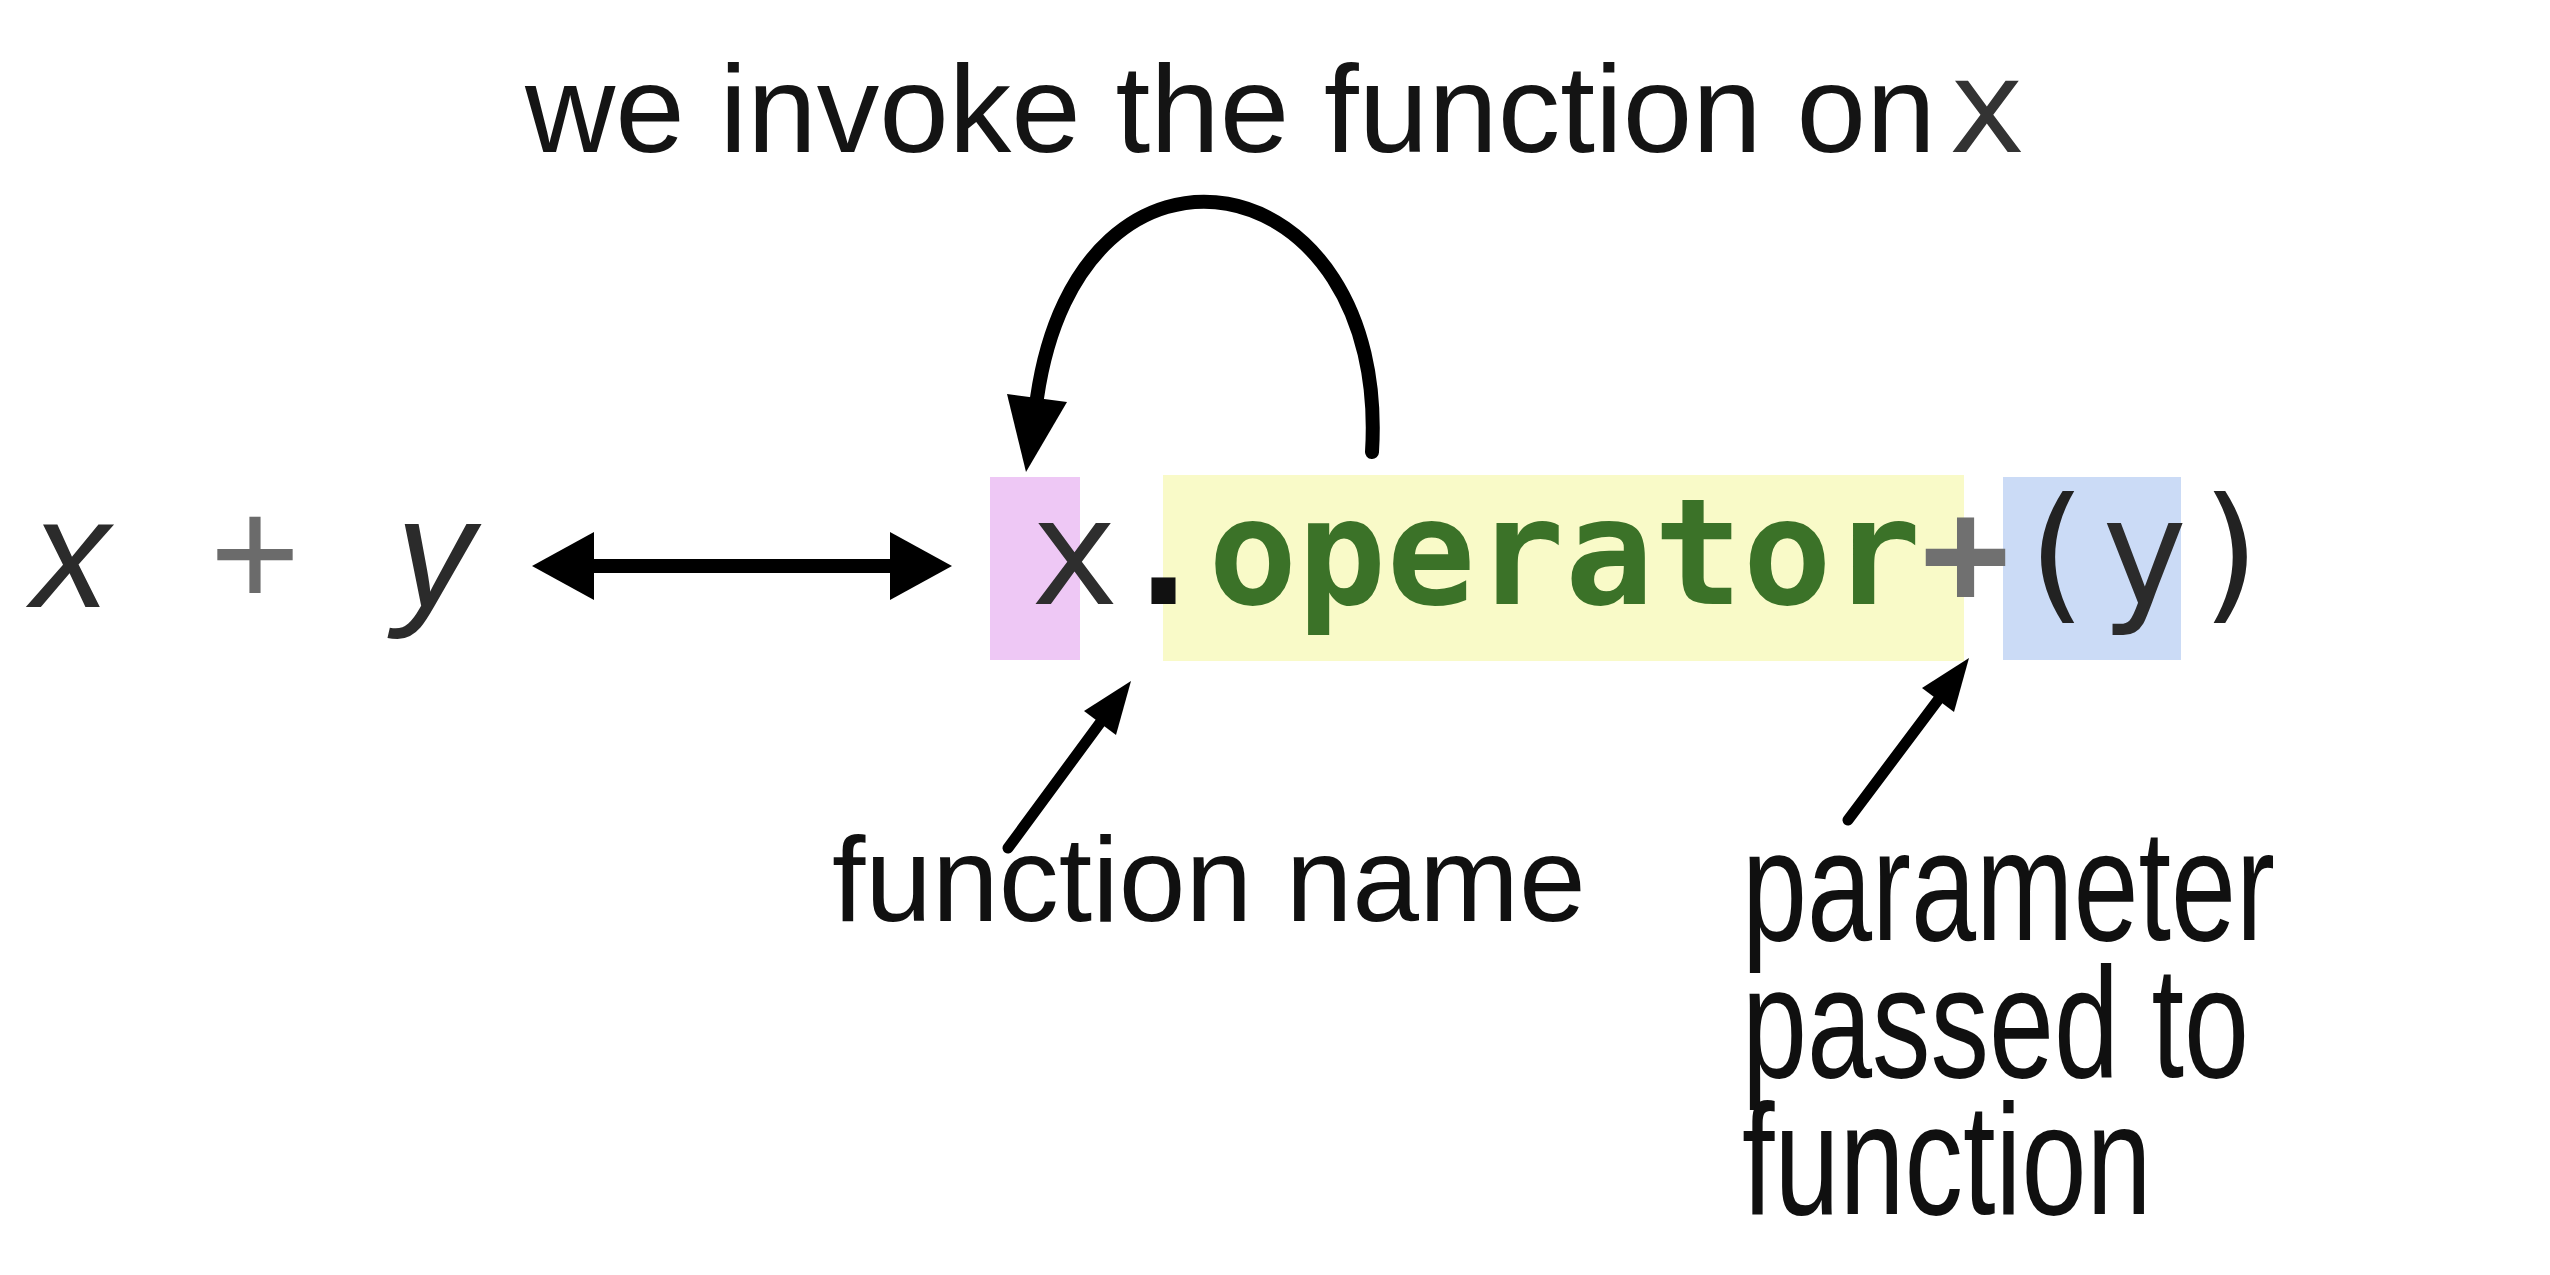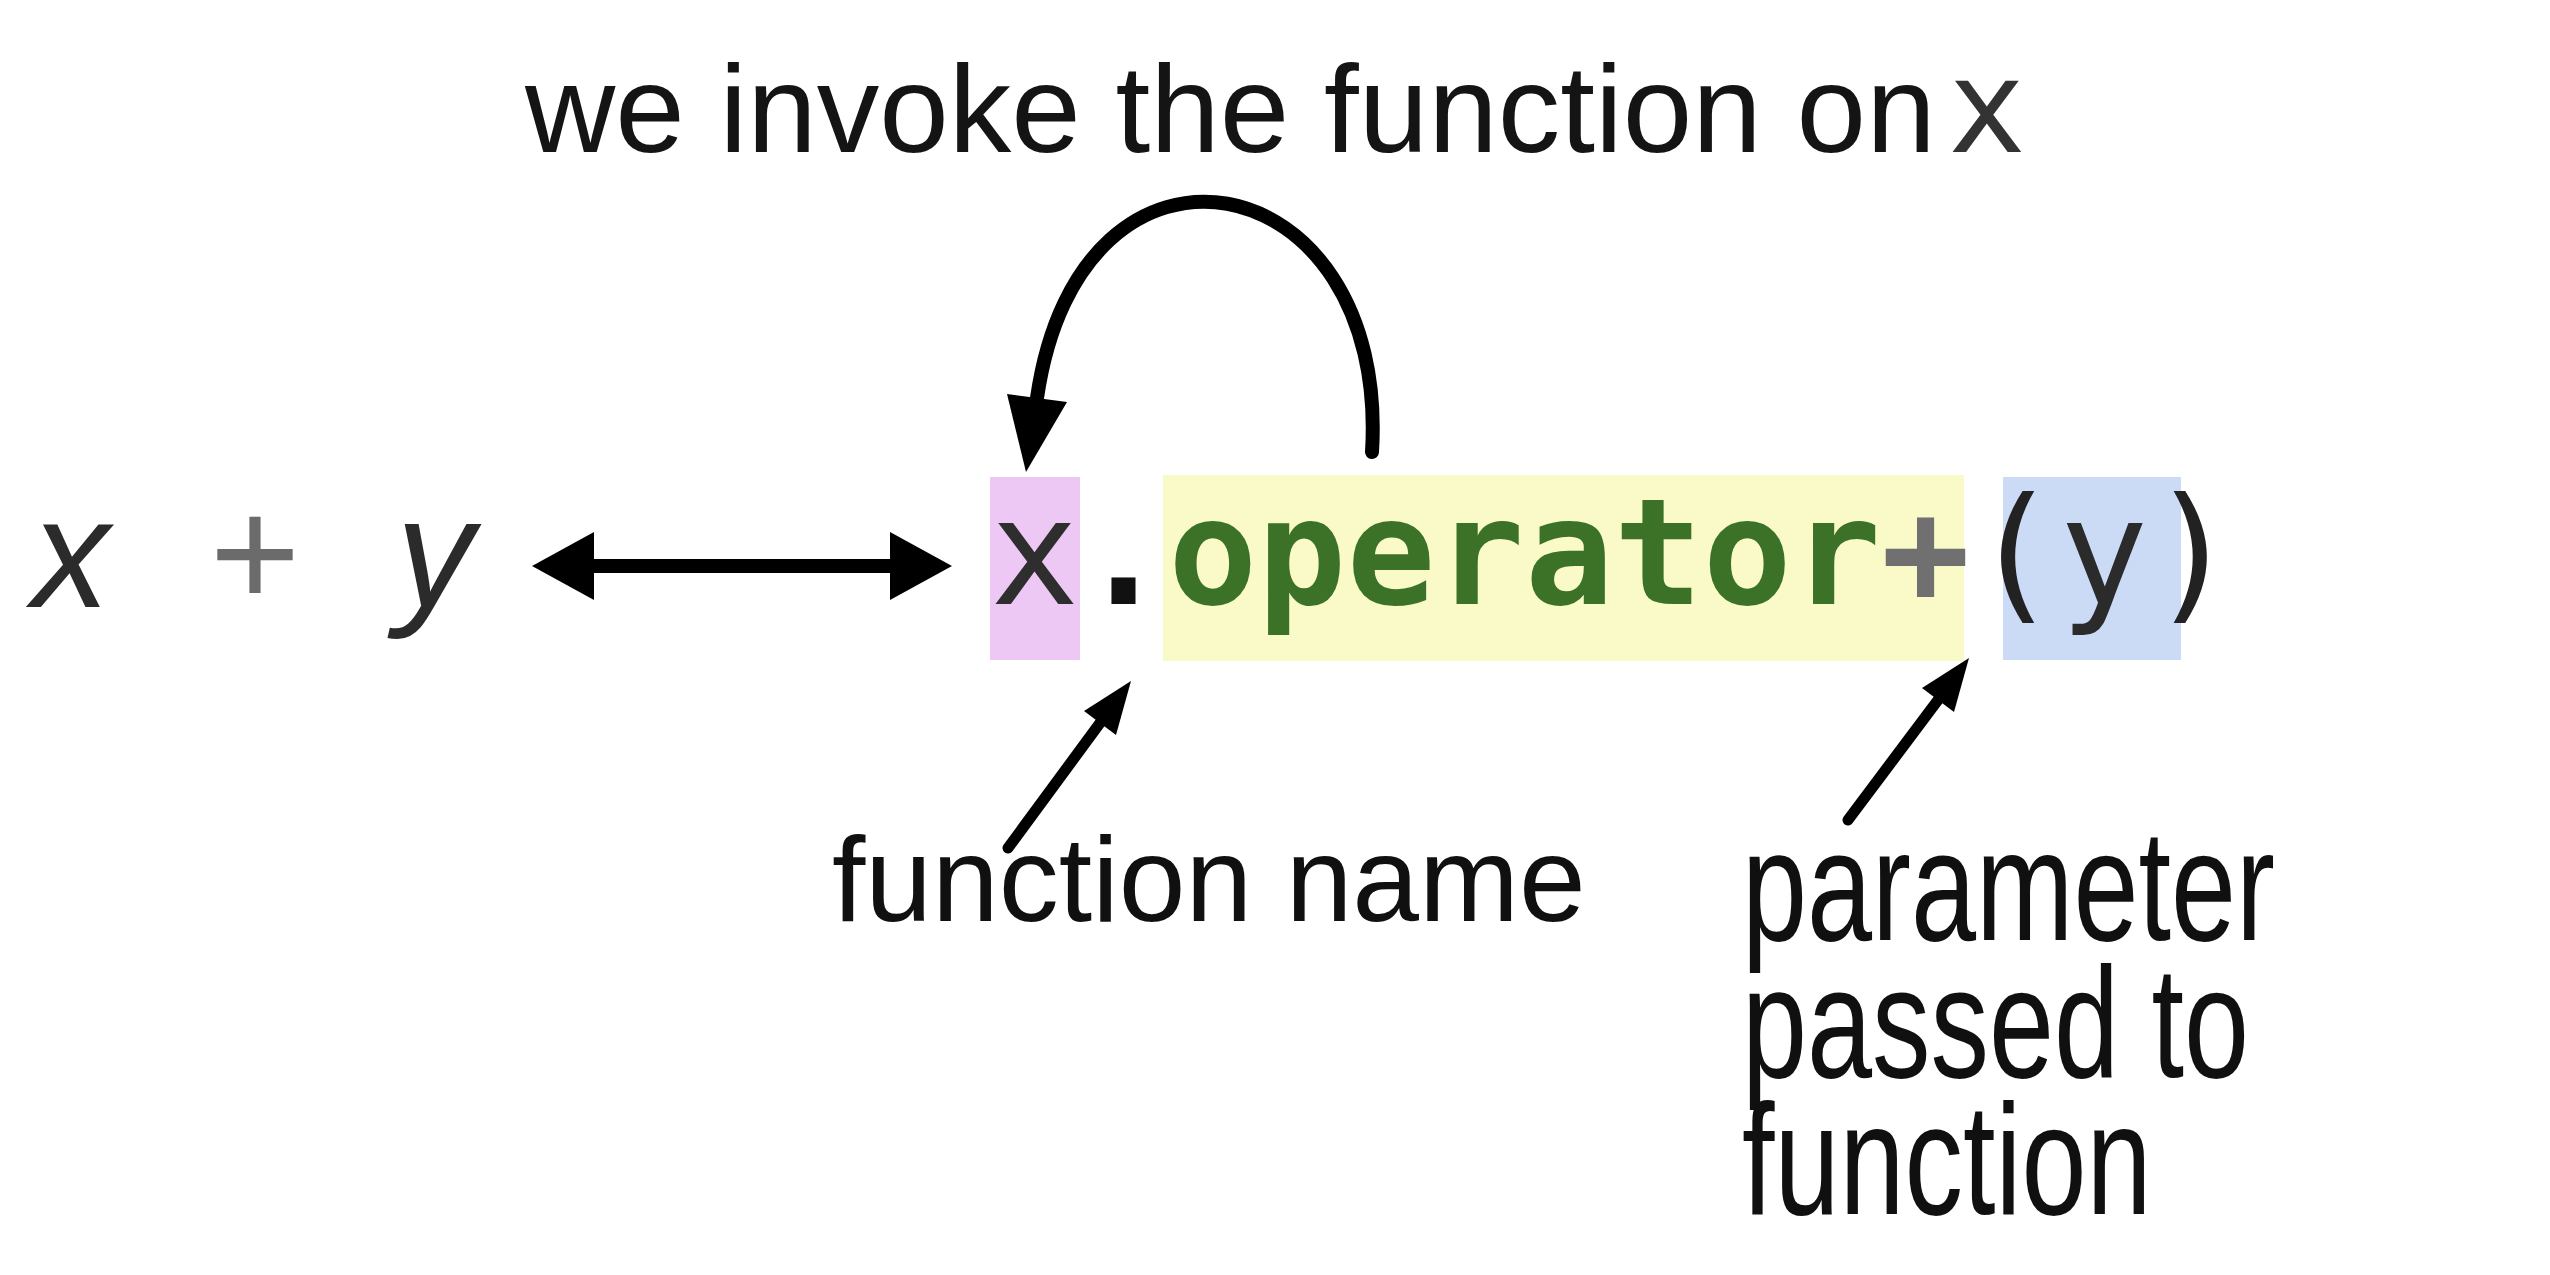--- a/index.html
+++ b/index.html
@@ -38,20 +38,21 @@
   #hl-receiver{left:990px;top:477px;width:90px;height:183px;background:#eec8f5;}
   #hl-function{left:1163px;top:475px;width:801px;height:186px;background:#f9fac8;}
   #hl-argument{left:2003px;top:477px;width:178px;height:183px;background:#cbdbf6;}
   
   #code-expression{
     left:990px;top:479px;
     font-family:"DejaVu Sans Mono","Liberation Mono",monospace;
     font-size:148px;line-height:1;
     white-space:nowrap;
     letter-spacing:0px;
+    padding-left:40px;
   }
   #code-expression .recv{color:#2e2e2e;}
   #code-expression .dot{color:#111;font-weight:bold;}
   #code-expression .fname{color:#3b7228;font-weight:bold;}
   #code-expression .opsym{color:#707070;font-weight:bold;}
   #code-expression .paren{color:#222;}
   #code-expression .arg{color:#2b2b2b;}
   
   #function-name-label{
     left:832px;top:819px;

